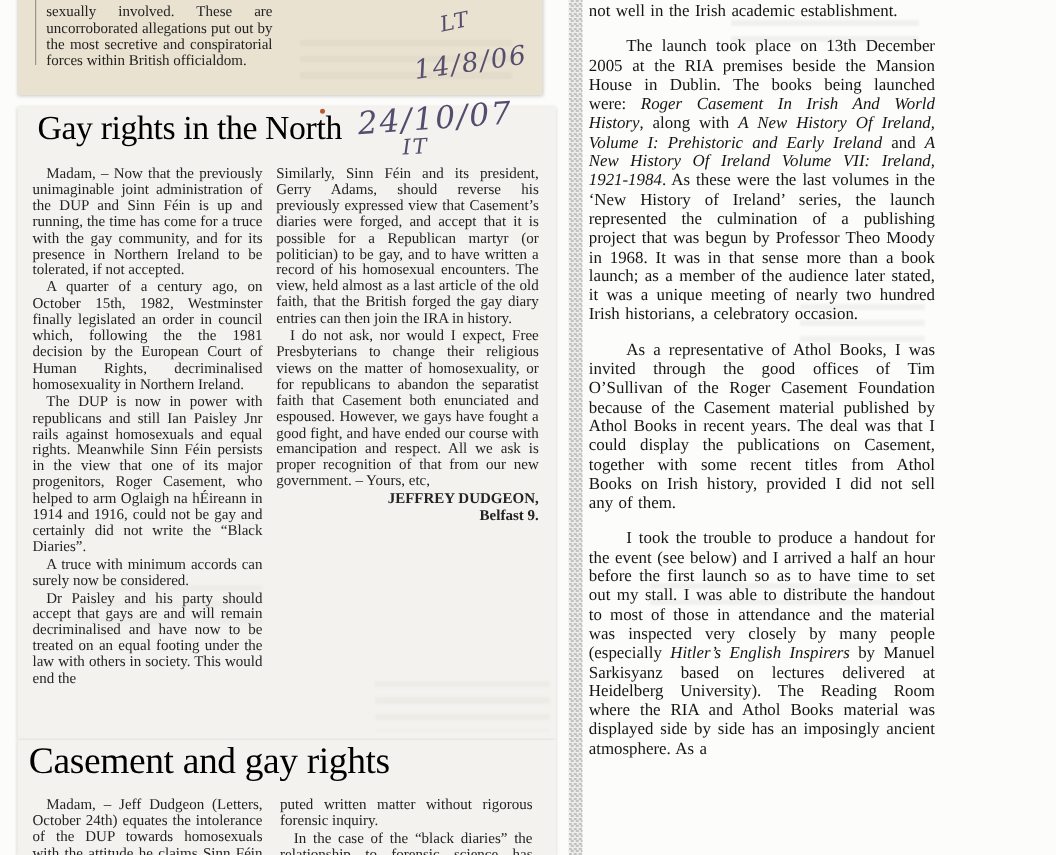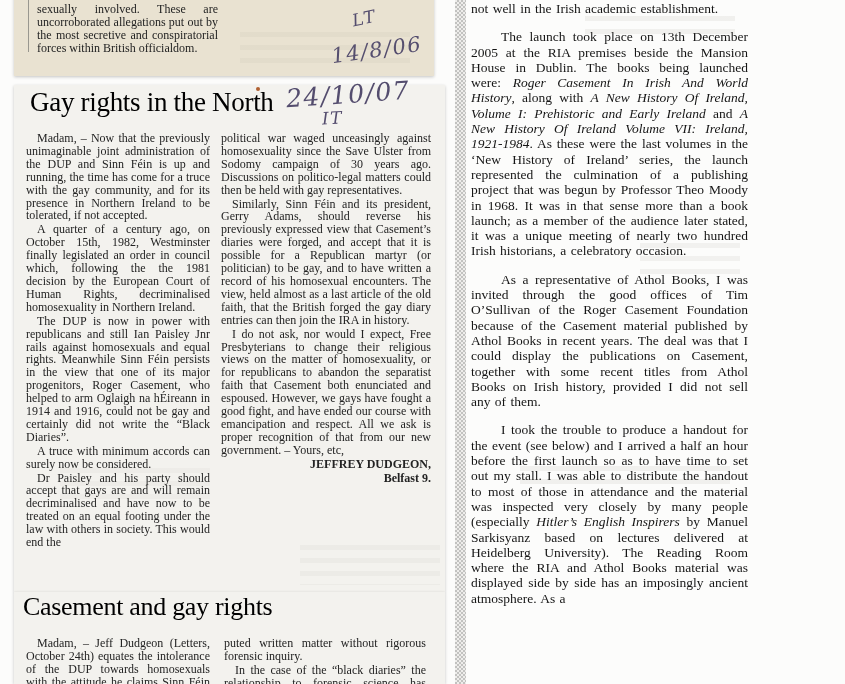--- a/index.html
+++ b/index.html
@@ -19,21 +19,21 @@
   .noindent p:first-child{text-indent:0;}
   .cols{display:flex;}
   .sig p{text-indent:0;padding-left:14px;text-align:left;}
   .sig-main p{text-indent:0;padding-left:26px;text-align:right;font-weight:bold;}
 
   .headline{
     font-family:"Liberation Serif",serif;font-weight:400;color:#000000;
     letter-spacing:-0.3px;white-space:nowrap;margin:0;
   }
   .headline-gay{position:absolute;left:16px;top:2px;font-size:27px;}
-  .headline-casement{position:absolute;left:9px;top:0px;font-size:26px;}
+  .headline-casement{position:absolute;left:9px;top:0px;font-size:30px;}
 
   
   .clip-top .rule{position:absolute;left:14px;top:0;height:64px;width:1px;background:#99978f;}
   .clip-top .cols{padding:14px 6px 0 22px;}
   .clip-top .c1{width:183px;}
   .clip-top .c2{width:186px;margin-left:11px;}
 
   
   .clip-main .cols{position:absolute;left:11px;top:46px;}
   .clip-main .c1{width:186px;}
@@ -103,21 +103,20 @@
     <div class="cols news">
       <div class="c1">
           <p><span>Madam, – Now that the previously unimaginable joint administration of the DUP and Sinn Féin is up and running, the time has come for a truce with the gay community, and for its presence in Northern Ireland to be tolerated, if not accepted.</span></p>
           <p><span>A quarter of a century ago, on October 15th, 1982, Westminster finally legislated an order in council which, following the the 1981 decision by the European Court of Human Rights, decriminalised homosexuality in Northern Ireland.</span></p>
           <p><span>The DUP is now in power with republicans and still Ian Paisley Jnr rails against homosexuals and equal rights. Meanwhile Sinn Féin persists in the view that one of its major progenitors, Roger Casement, who helped to arm Oglaigh na hÉireann in 1914 and 1916, could not be gay and certainly did not write the “Black Diaries”.</span></p>
           <p><span>A truce with minimum accords can surely now be considered.</span></p>
           <p><span>Dr Paisley and his party should accept that gays are and will remain decriminalised and have now to be treated on an equal footing under the law with others in society. This would end the</span></p>
         </div>
       <div class="c2">
         <div class="noindent">
-            <p><span>political war waged unceasingly against homosexuality since the Save Ulster from Sodomy campaign of 30 years ago. Discussions on politico-legal matters could then be held with gay representatives.</span></p>
             <p><span>Similarly, Sinn Féin and its president, Gerry Adams, should reverse his previously expressed view that Casement’s diaries were forged, and accept that it is possible for a Republican martyr (or politician) to be gay, and to have written a record of his homosexual encounters. The view, held almost as a last article of the old faith, that the British forged the gay diary entries can then join the IRA in history.</span></p>
             <p><span>I do not ask, nor would I expect, Free Presbyterians to change their religious views on the matter of homosexuality, or for republicans to abandon the separatist faith that Casement both enunciated and espoused. However, we gays have fought a good fight, and have ended our course with emancipation and respect. All we ask is proper recognition of that from our new government. – Yours, etc,</span></p>
           </div>
         <div class="sig-main">
             <p><span>JEFFREY DUDGEON,</span></p>
             <p><span>Belfast 9.</span></p>
           </div>
       </div>
     </div>
   </div>

